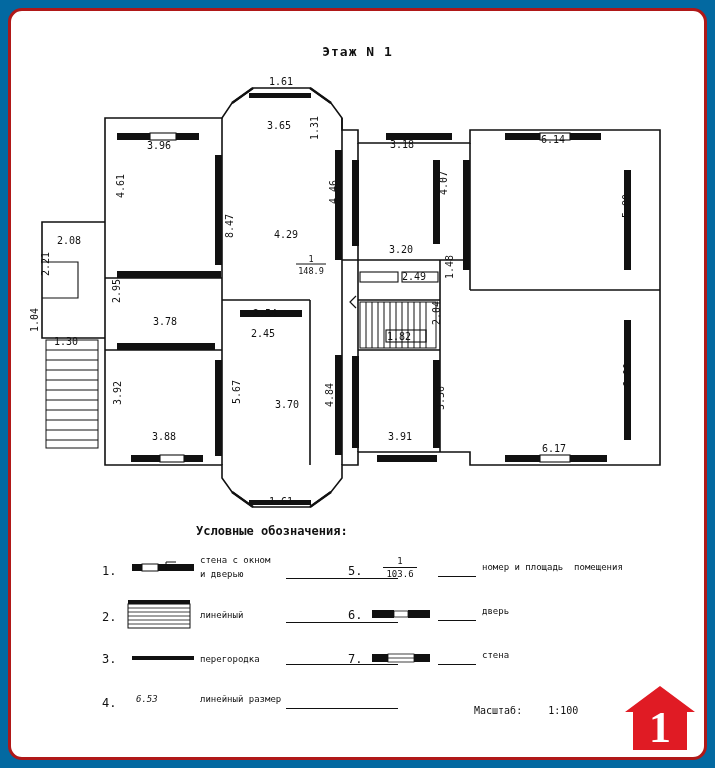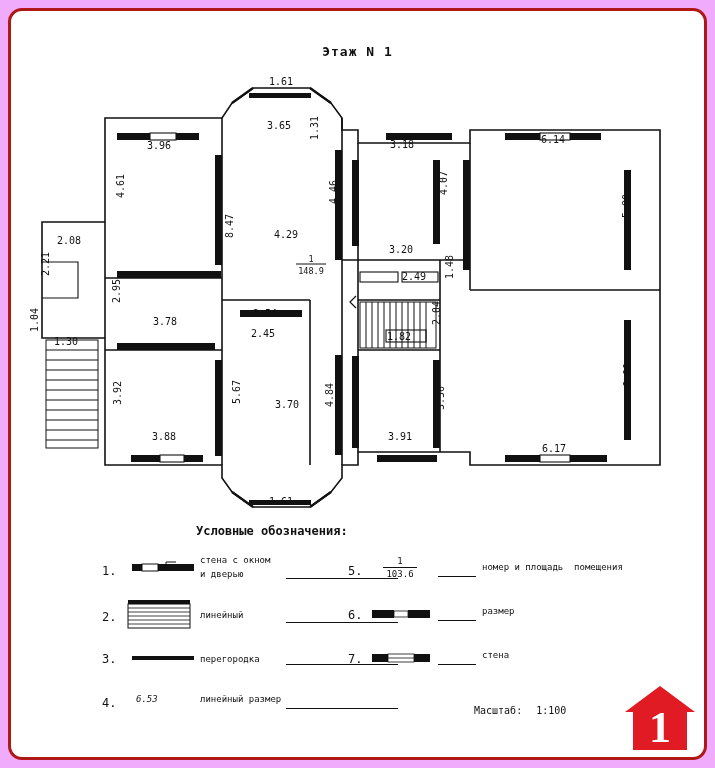--- a/index.html
+++ b/index.html
@@ -1,30 +1,30 @@
 <!DOCTYPE html>
 <html><head>
 <meta charset="utf-8">
 <style>
   html,body{margin:0;padding:0;background:#ffffff;}
   body{width:715px;height:768px;font-family:"Liberation Sans",sans-serif;overflow:hidden;}
-  #root{position:relative;width:715px;height:768px;background:#f0abfc;}
+  #root{position:relative;width:715px;height:768px;background:#0369a1;}
   .frame{position:absolute;left:8px;top:8px;width:699px;height:752px;border:3px solid #b01818;border-radius:14px;box-sizing:border-box;background:#fff;}
   .plan-title{position:absolute;left:0;top:44px;width:715px;text-align:center;font-family:"DejaVu Sans Mono",monospace;font-size:13px;font-weight:bold;letter-spacing:1px;color:#111;}
   svg.plan{position:absolute;left:0;top:0;width:715px;height:768px;}
   .dim{font-family:"DejaVu Sans Mono",monospace;font-size:10px;fill:#111;}
   .dim-s{font-family:"DejaVu Sans Mono",monospace;font-size:8.5px;fill:#111;}
   .leg-title{position:absolute;left:196px;top:524px;font-family:"DejaVu Sans Mono",monospace;font-size:12px;font-weight:bold;color:#111;}
   .legend{position:absolute;left:96px;top:556px;width:540px;}
   .leg-row{position:relative;height:44px;}
   .leg-num{position:absolute;font-family:"DejaVu Sans Mono",monospace;font-size:12px;color:#111;}
   .leg-label{position:absolute;font-family:"DejaVu Sans Mono",monospace;font-size:9px;color:#111;}
   .leg-line{position:absolute;height:0;border-top:1px solid #111;}
   .scale{position:absolute;left:474px;top:705px;font-family:"DejaVu Sans Mono",monospace;font-size:10px;color:#111;}
-  .scale b{font-weight:normal;margin-left:14px;}
+  .scale b{font-weight:normal;margin-left:26px;}
   .logo{position:absolute;right:18px;bottom:14px;width:74px;height:70px;}
   .hatch-wall{fill:#111;}
 </style>
 </head>
 <body>
 
 <div id="root">
   <div class="frame"></div>
 
   <div class="plan-title">Этаж N 1</div>
@@ -203,21 +203,21 @@
         <span class="leg-label" style="left:140px;top:6px;white-space:pre">номер и площадь  помещения</span>
         <div class="leg-line" style="left:96px;top:20px;width:38px"></div>
       </div>
       <div class="leg-row">
         <span class="leg-num" style="left:6px;top:8px">6.</span>
         <svg style="position:absolute;left:30px;top:8px" width="60" height="12">
           <rect x="0" y="2" width="22" height="8" fill="#111"></rect>
           <rect x="22" y="3" width="14" height="6" fill="#fff" stroke="#111" stroke-width="0.8"></rect>
           <rect x="36" y="2" width="22" height="8" fill="#111"></rect>
         </svg>
-        <span class="leg-label" style="left:140px;top:6px">размер</span>
+        <span class="leg-label" style="left:140px;top:6px">дверь</span>
         <div class="leg-line" style="left:96px;top:20px;width:38px"></div>
       </div>
       <div class="leg-row">
         <span class="leg-num" style="left:6px;top:8px">7.</span>
         <svg style="position:absolute;left:30px;top:8px" width="60" height="12">
           <rect x="0" y="2" width="16" height="8" fill="#111"></rect>
           <rect x="16" y="2" width="26" height="8" fill="#fff" stroke="#111" stroke-width="0.8"></rect>
           <line x1="16" y1="6" x2="42" y2="6" stroke="#111" stroke-width="0.8"></line>
           <rect x="42" y="2" width="16" height="8" fill="#111"></rect>
         </svg>

